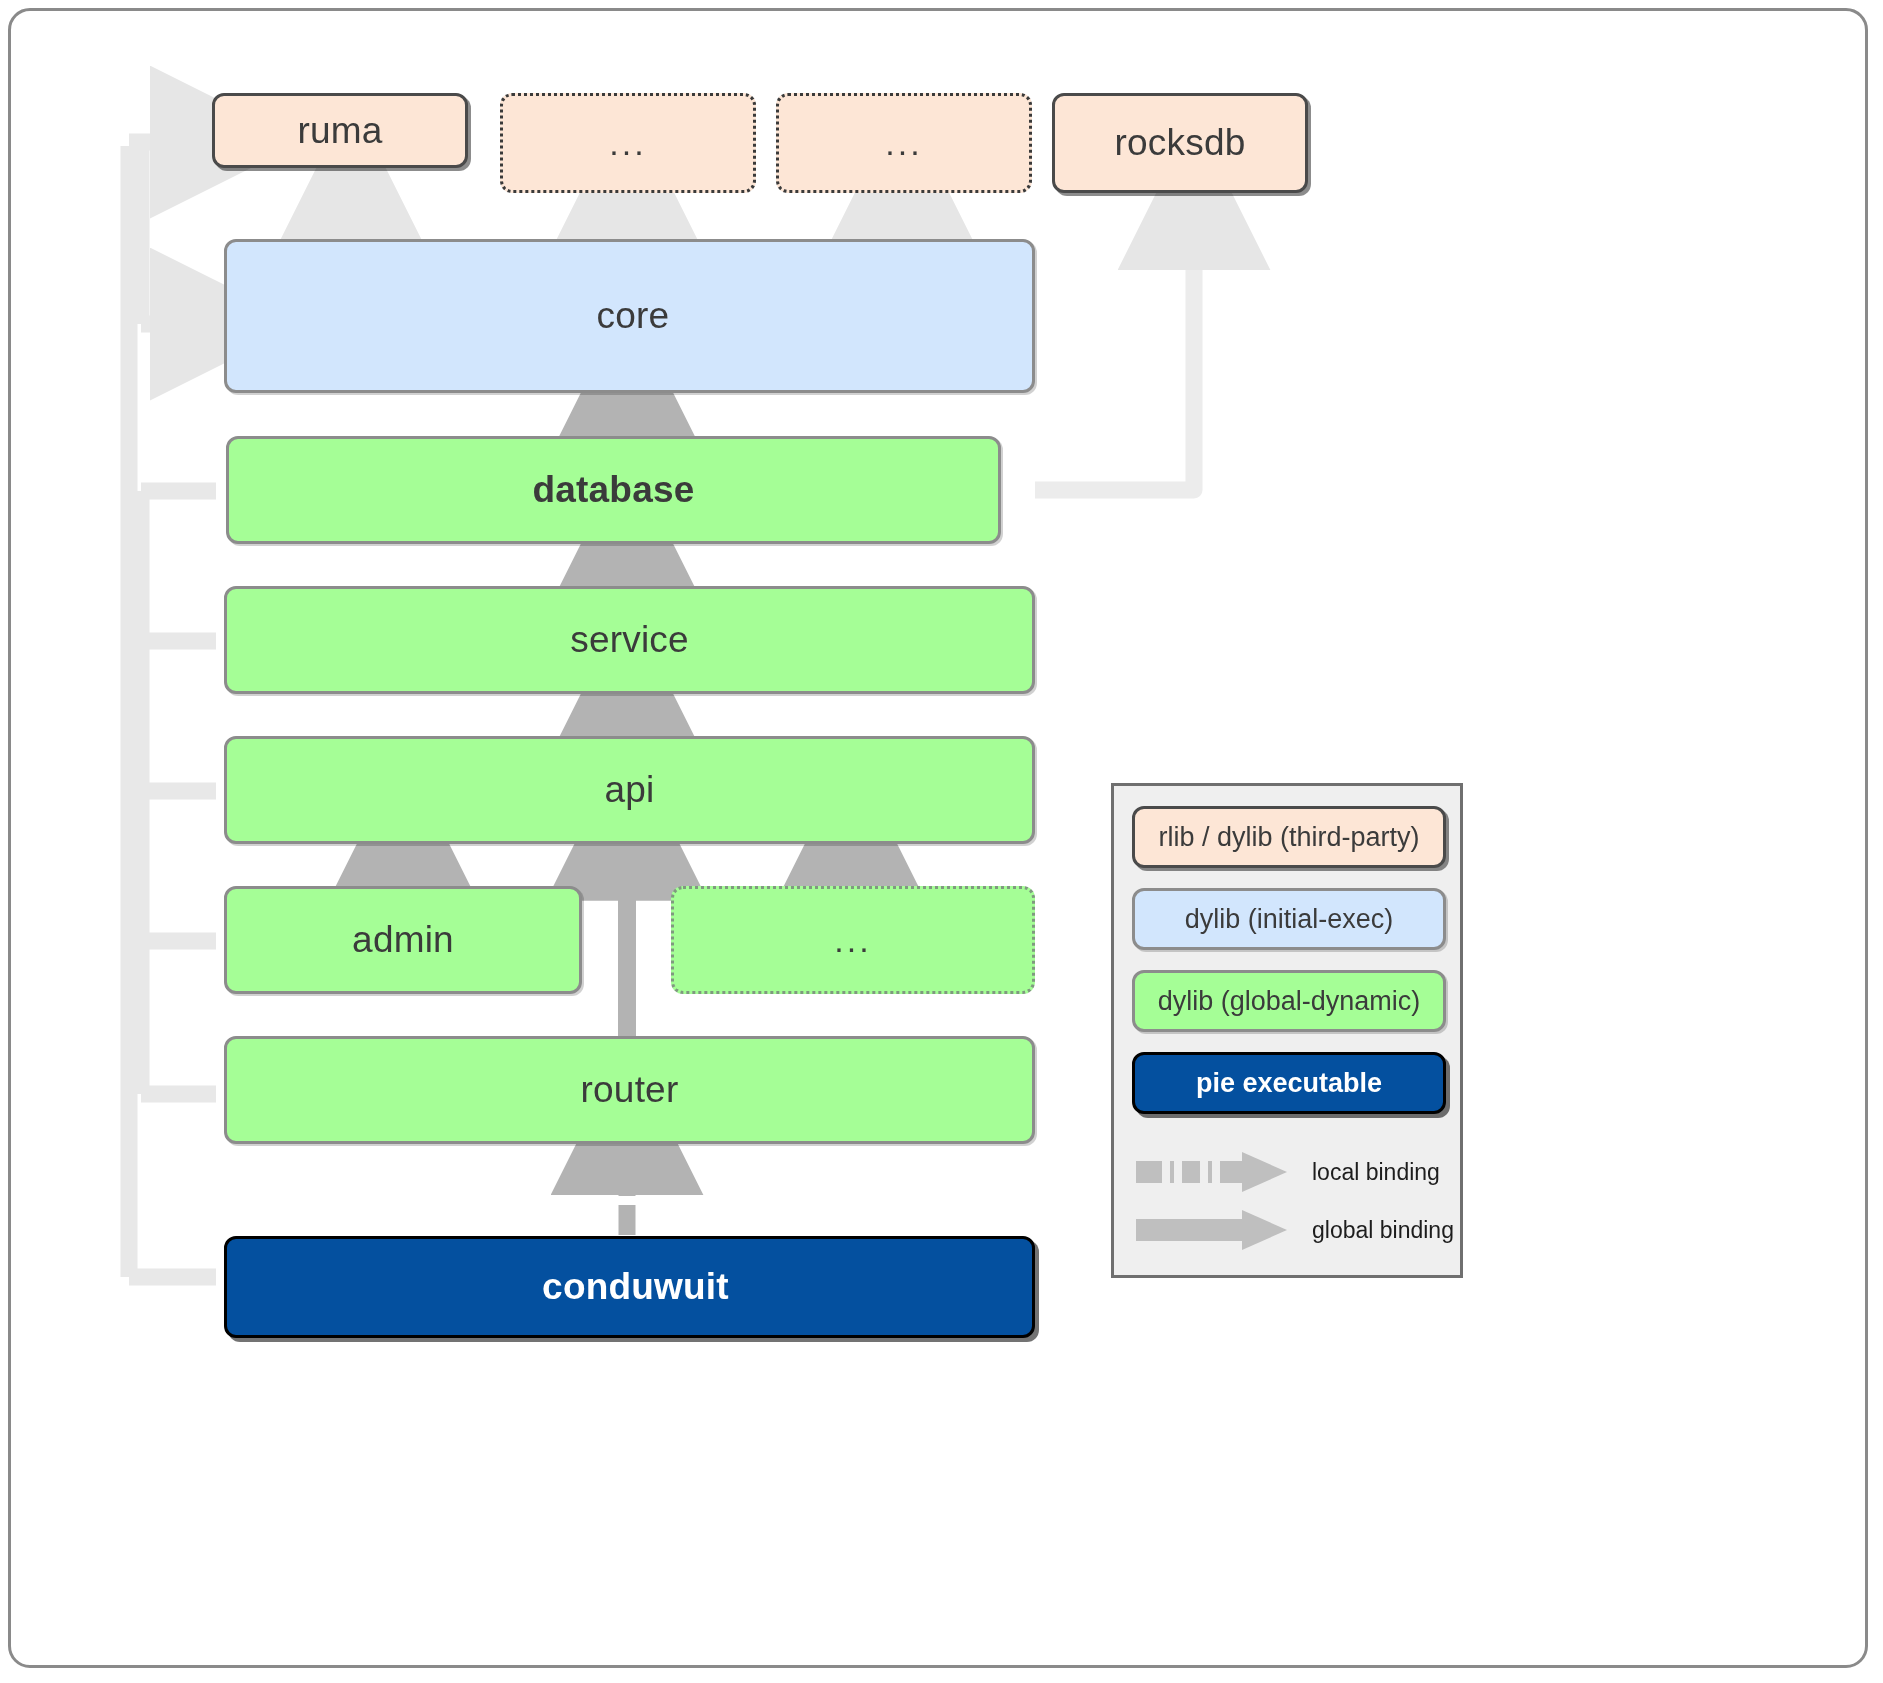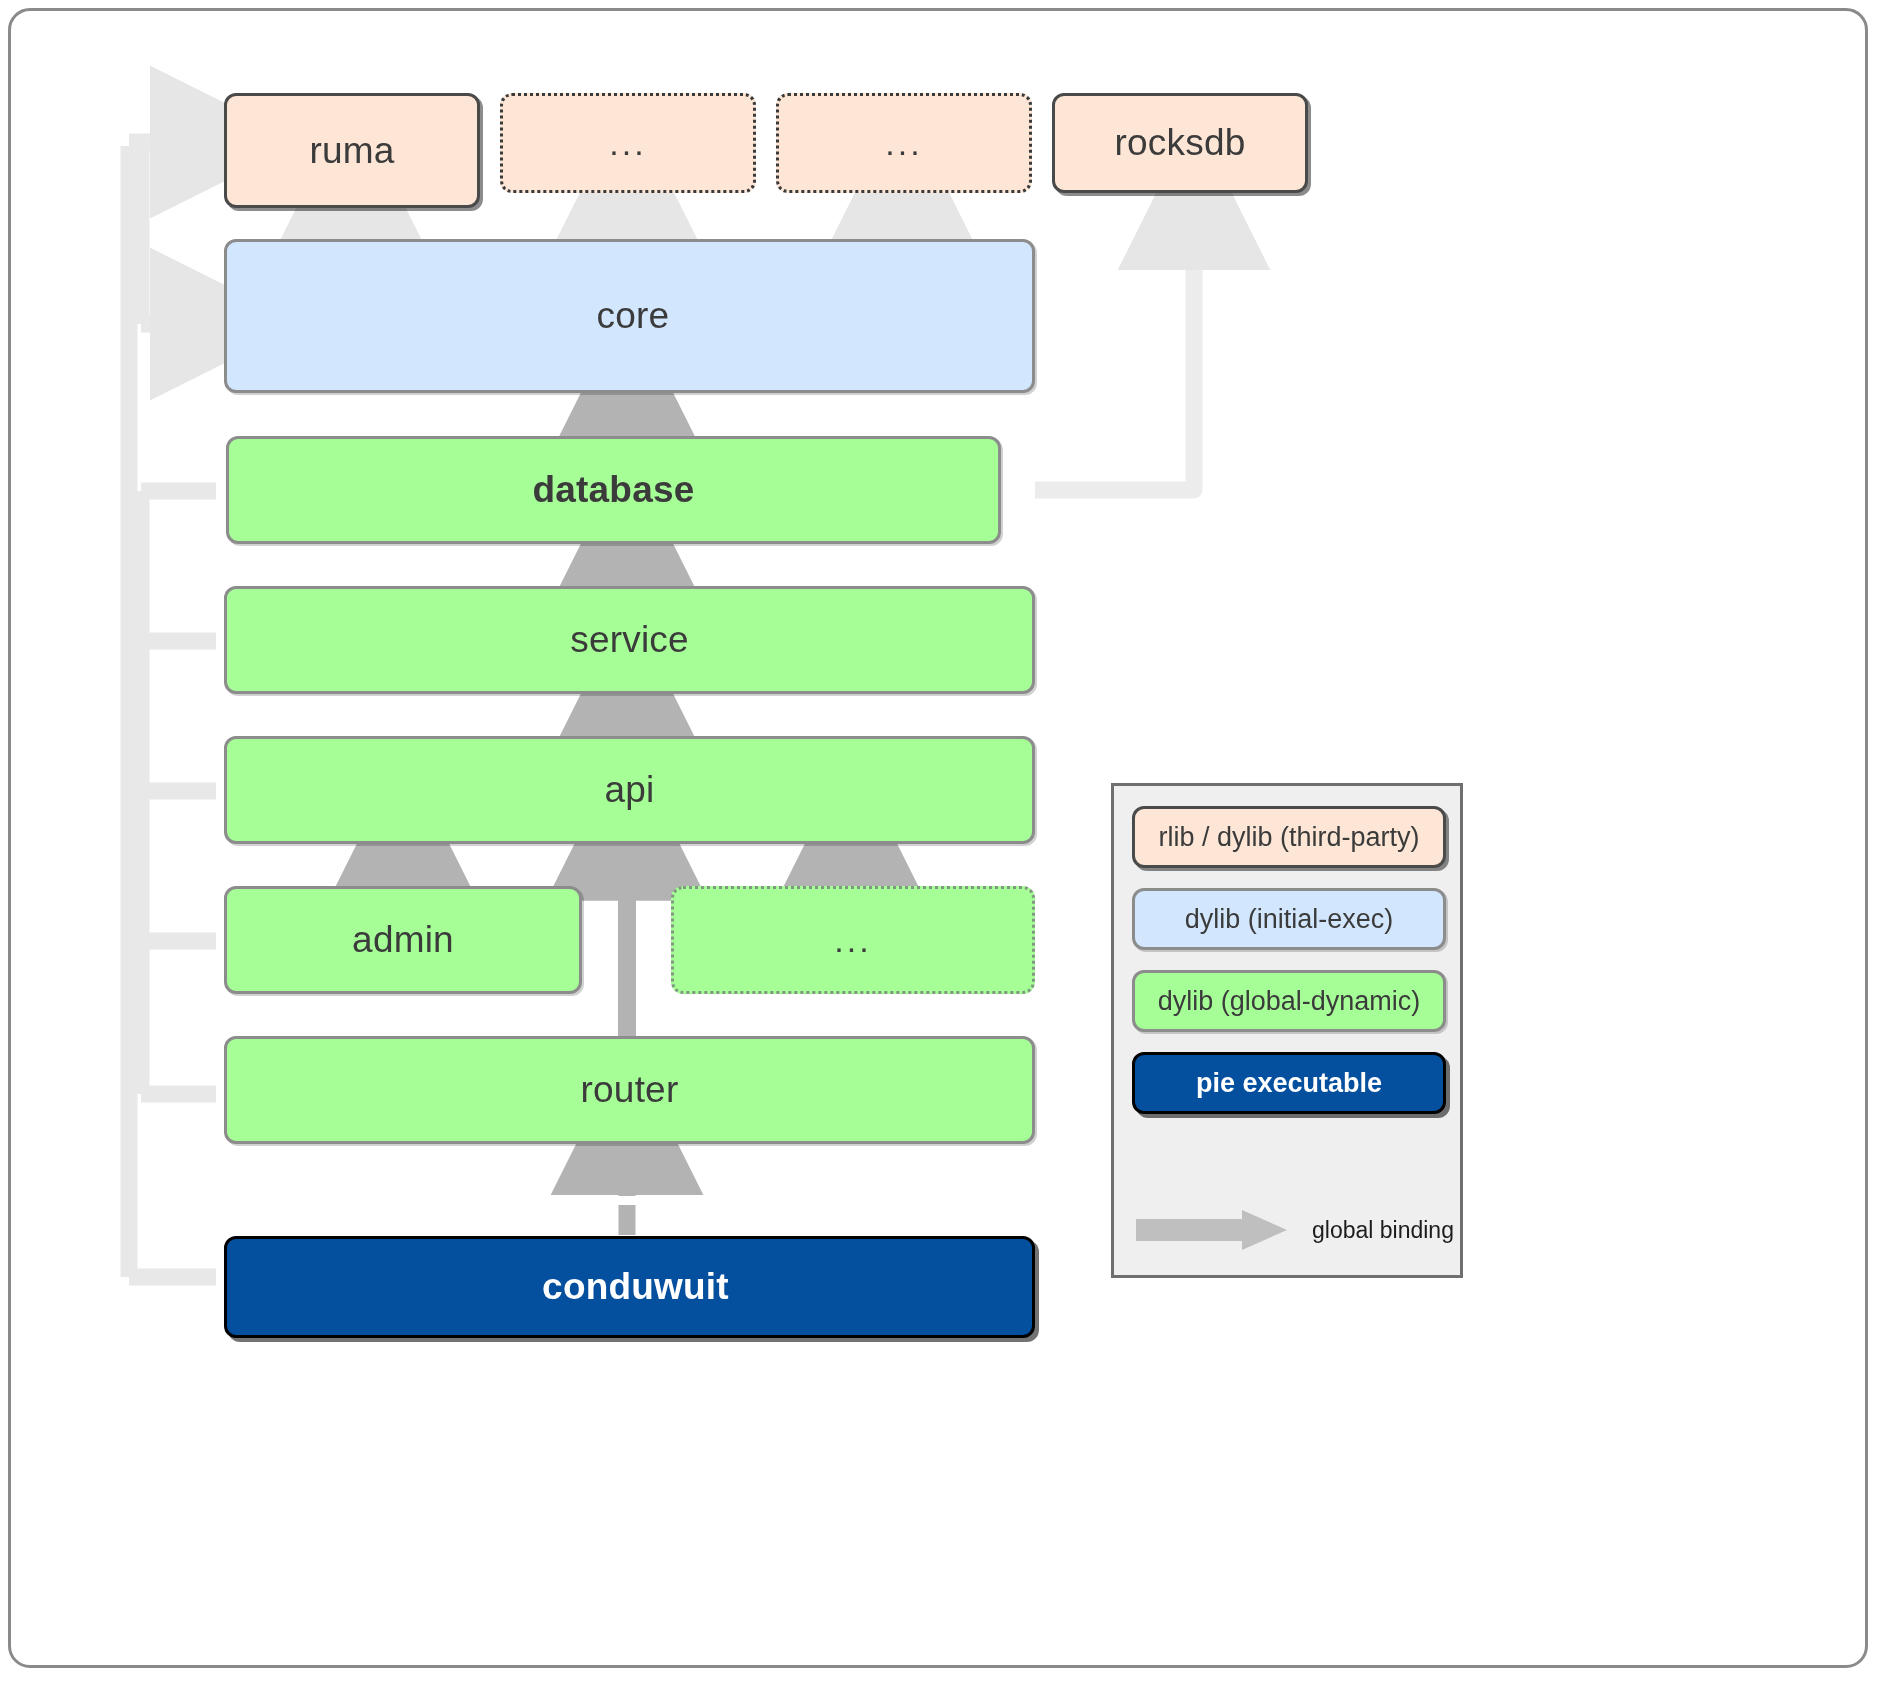--- a/index.html
+++ b/index.html
@@ -140,21 +140,21 @@
       <path d="M392,874 L392,843"></path>
       <path d="M840,874 L840,843"></path>
       <path d="M616,1032 L616,843" stroke-width="18"></path>
     </g>
 
     <g stroke="#b3b3b3" stroke-width="17" fill="none" marker-end="url(#ah)" stroke-dasharray="30 9 4 9">
       <path d="M616,1224 L616,1140"></path>
     </g>
   </svg>
 
-  <div class="node third" id="n-ruma" style="left:213px;top:82px;width:256px;height:115px;">
+  <div class="node third" id="n-ruma" style="left:201px;top:82px;width:256px;height:75px;">
     <span class="lbl">ruma</span>
   </div>
 
   <div class="node third dotted" id="n-e1" style="left:489px;top:82px;width:256px;height:100px;">
     <span class="lbl dots">...</span>
   </div>
 
   <div class="node third dotted" id="n-e2" style="left:765px;top:82px;width:256px;height:100px;">
     <span class="lbl dots">...</span>
   </div>
@@ -203,20 +203,27 @@
     <div class="lgbox" id="lg1">
       <span>dylib (initial-exec)</span>
     </div>
     <div class="lgbox" id="lg2">
       <span>dylib (global-dynamic)</span>
     </div>
     <div class="lgbox" id="lg3">
       <span>pie executable</span>
     </div>
 
+    <div class="lgrow" id="lgr0">
+      <svg class="lgarrow" width="160" height="46" viewBox="0 0 160 46">
+        <path d="M4,23 L118,23" stroke="#bfbfbf" stroke-width="22" fill="none" stroke-dasharray="26 8 4 8 18 8 4 8"></path>
+        <path d="M110,3 L155,23 L110,43 Z" fill="#bfbfbf"></path>
+      </svg>
+      <span class="lgtext">local binding</span>
+    </div>
 
     <div class="lgrow" id="lgr1">
       <svg class="lgarrow" width="160" height="46" viewBox="0 0 160 46">
         <path d="M4,23 L118,23" stroke="#bfbfbf" stroke-width="22" fill="none"></path>
         <path d="M110,3 L155,23 L110,43 Z" fill="#bfbfbf"></path>
       </svg>
       <span class="lgtext">global binding</span>
     </div>
 
   </div>

